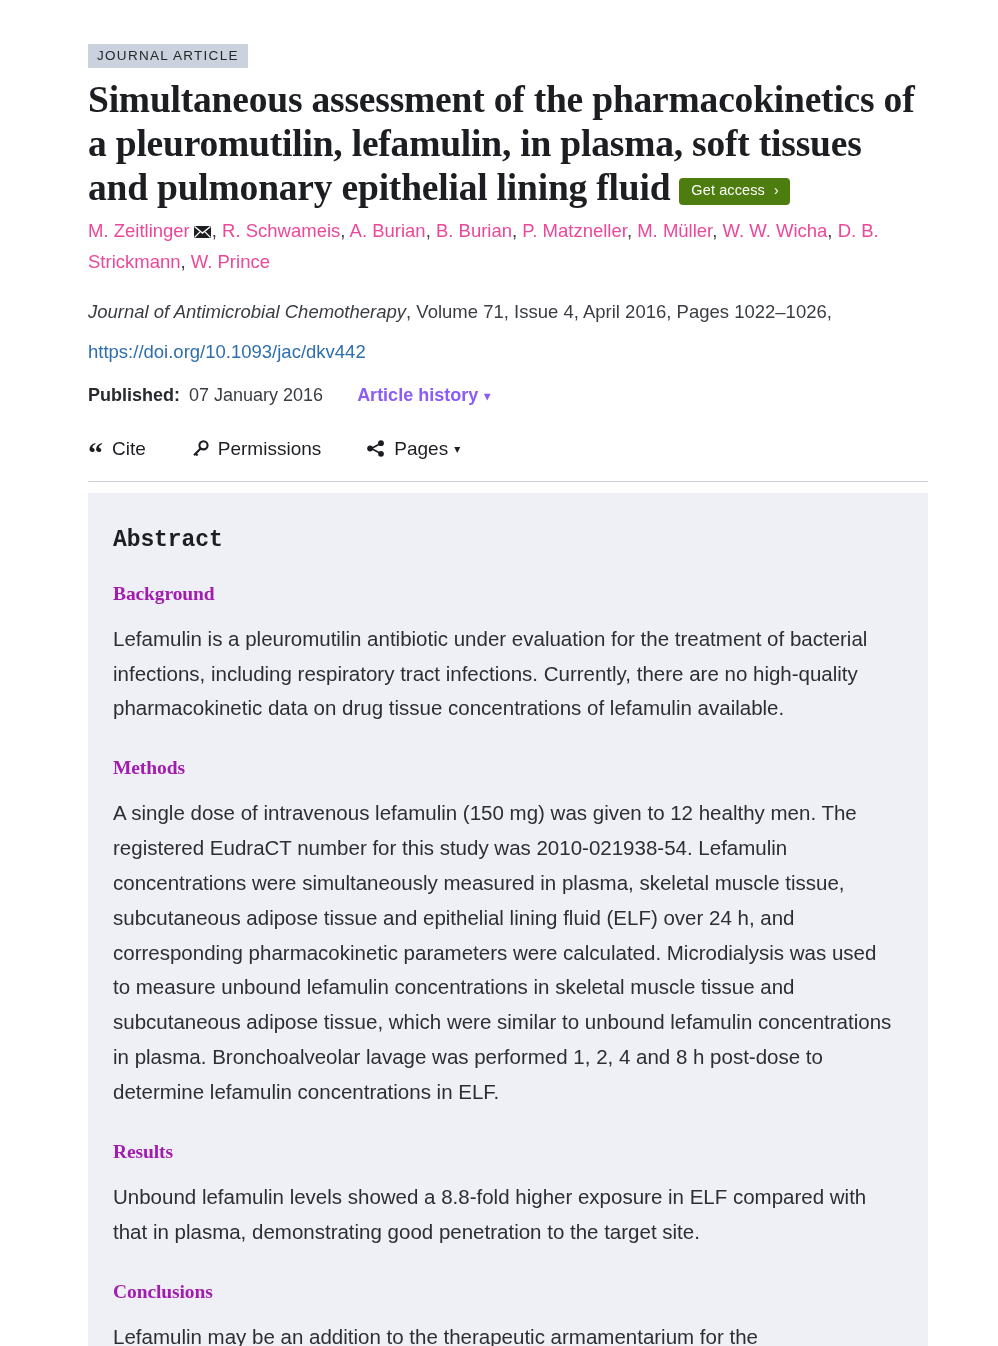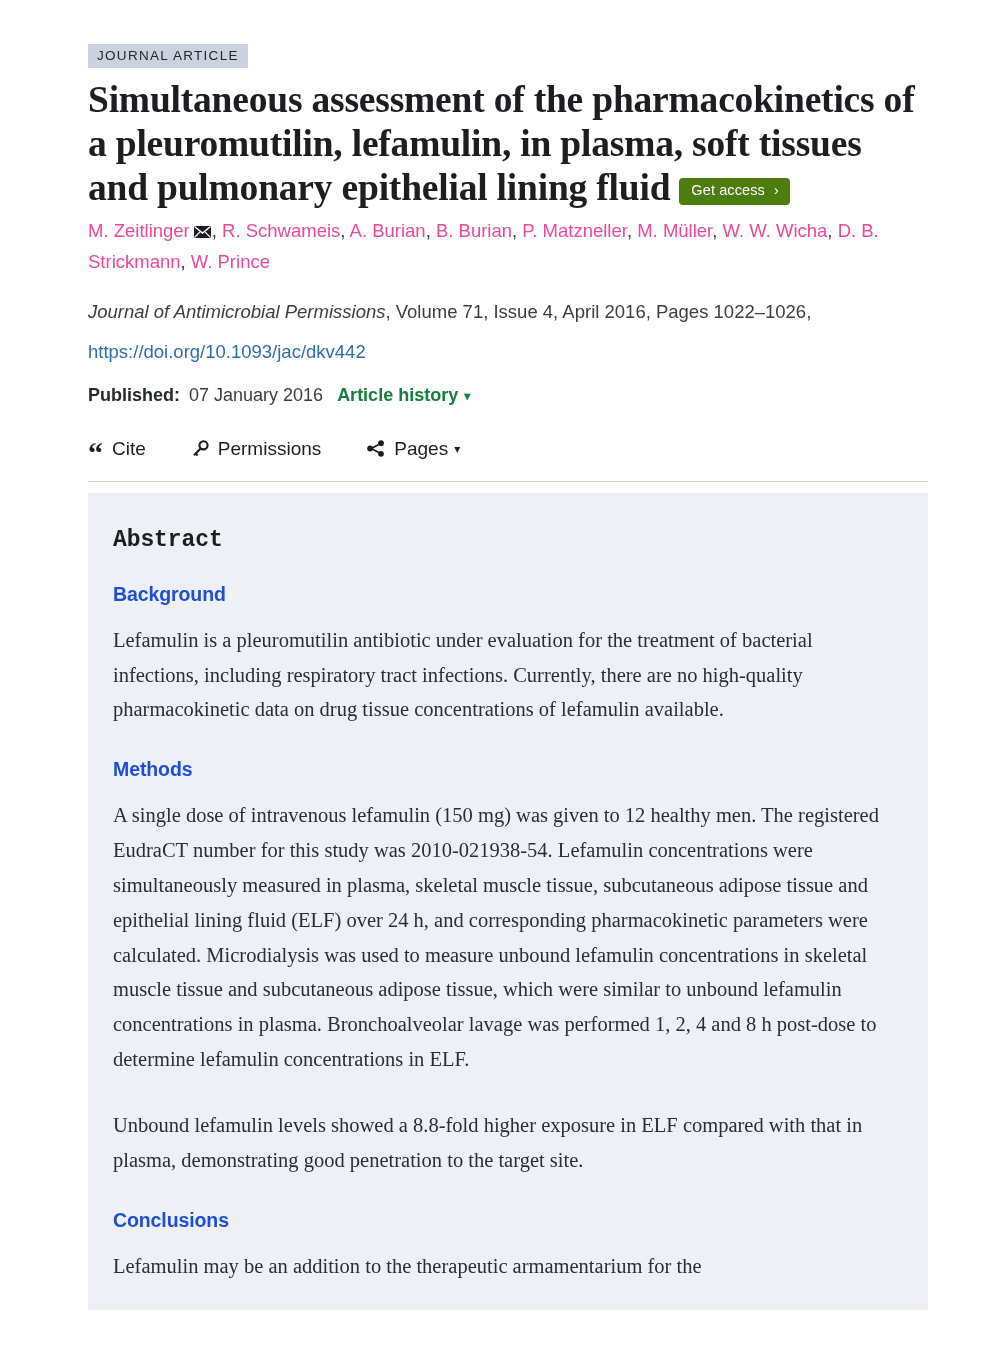--- a/index.html
+++ b/index.html
@@ -127,22 +127,22 @@
   }
   .pub-label {
     font-weight: bold;
     margin-right: 9px;
   }
   .pub-date {
     color: #3a3d42;
   }
   .article-history {
     font-weight: bold;
-    margin-left: 14px;
-    color: #15803d;
+    margin-left: 34px;
+    color: #8b5cf6;
     cursor: pointer;
   }
   .caret-down {
     display: inline-block;
     margin-left: 6px;
     font-size: 12px;
     vertical-align: 1px;
   }
 
   
@@ -192,29 +192,29 @@
   }
   .abstract-title {
     font-family: Liberation Mono, monospace;
     font-weight: bold;
     font-size: 23px;
     color: #1c1e21;
     margin: 0 0 30px 0;
     letter-spacing: -0.1px;
   }
   .sec-heading {
-    font-family: Liberation Sans, sans-serif;
+    font-family: Liberation Serif, serif;
     font-weight: bold;
     font-size: 19.5px;
-    color: #1d4ed8;
+    color: #a21caf;
     margin: 0 0 17px 0;
     letter-spacing: -0.1px;
   }
   .sec-body {
-    font-family: Liberation Serif, serif;
+    font-family: Liberation Sans, sans-serif;
     font-size: 20.5px;
     line-height: 1.70;
     color: #2b2e33;
     margin: 0 0 31px 0;
     max-width: 790px;
   }
   .sec-body:last-child {
     margin-bottom: 0;
   }
 </style>
@@ -235,21 +235,21 @@
     <div class="authors">
       <a class="author-link" href="#">M. Zeitlinger</a><span class="envelope-icon"><svg width="17" height="12" viewBox="0 0 17 12">
             <rect x="0.5" y="0.5" width="16" height="11" fill="#1c1e21" stroke="#1c1e21"></rect>
             <polyline points="0.5,0.5 8.5,7 16.5,0.5" fill="none" stroke="#ffffff" stroke-width="1.4"></polyline>
             <polyline points="0.5,11.5 6,5.8" fill="none" stroke="#ffffff" stroke-width="1.2"></polyline>
             <polyline points="16.5,11.5 11,5.8" fill="none" stroke="#ffffff" stroke-width="1.2"></polyline>
           </svg></span><span class="sep">, </span><a class="author-link" href="#">R. Schwameis</a><span class="sep">, </span><a class="author-link" href="#">A. Burian</a><span class="sep">, </span><a class="author-link" href="#">B. Burian</a><span class="sep">, </span><a class="author-link" href="#">P. Matzneller</a><span class="sep">, </span><a class="author-link" href="#">M. Müller</a><span class="sep">, </span><a class="author-link" href="#">W. W. Wicha</a><span class="sep">, </span><a class="author-link" href="#">D. B. Strickmann</a><span class="sep">, </span><a class="author-link" href="#">W. Prince</a>
     </div>
 
     <div class="citation">
-      <span class="journal-name">Journal of Antimicrobial Permissions</span><span>, Volume 71, Issue 4, April 2016, Pages 1022–1026,</span>
+      <span class="journal-name">Journal of Antimicrobial Chemotherapy</span><span>, Volume 71, Issue 4, April 2016, Pages 1022–1026,</span>
       <a class="doi-link" href="#">https://doi.org/10.1093/jac/dkv442</a>
     </div>
 
     <div class="pub-row">
       <span class="pub-label">Published:</span>
       <span class="pub-date">07 January 2016</span>
       <span class="article-history"><span>Article history</span><span class="caret-down">▾</span></span>
     </div>
 
     <div class="toolbar">
@@ -292,20 +292,21 @@
       <div class="abstract-inner">
 
         <div class="abstract-title">Abstract</div>
 
         <div class="sec-heading">Background</div>
         <p class="sec-body">Lefamulin is a pleuromutilin antibiotic under evaluation for the treatment of bacterial infections, including respiratory tract infections. Currently, there are no high‐quality pharmacokinetic data on drug tissue concentrations of lefamulin available.</p>
 
         <div class="sec-heading">Methods</div>
         <p class="sec-body">A single dose of intravenous lefamulin (150 mg) was given to 12 healthy men. The registered EudraCT number for this study was 2010‐021938‐54. Lefamulin concentrations were simultaneously measured in plasma, skeletal muscle tissue, subcutaneous adipose tissue and epithelial lining fluid (ELF) over 24 h, and corresponding pharmacokinetic parameters were calculated. Microdialysis was used to measure unbound lefamulin concentrations in skeletal muscle tissue and subcutaneous adipose tissue, which were similar to unbound lefamulin concentrations in plasma. Bronchoalveolar lavage was performed 1, 2, 4 and 8 h post‐dose to determine lefamulin concentrations in ELF.</p>
 
+        <div class="sec-heading">Results</div>
         <p class="sec-body">Unbound lefamulin levels showed a 8.8‐fold higher exposure in ELF compared with that in plasma, demonstrating good penetration to the target site.</p>
 
         <div class="sec-heading">Conclusions</div>
         <p class="sec-body">Lefamulin may be an addition to the therapeutic armamentarium for the</p>
 
       </div>
     </div>
 
   </div>
 </div>

